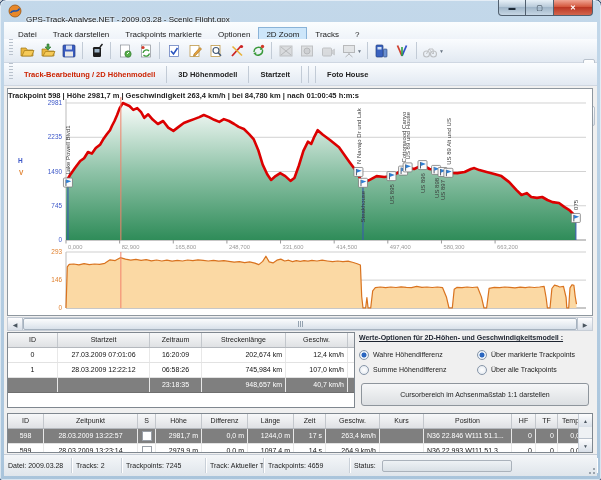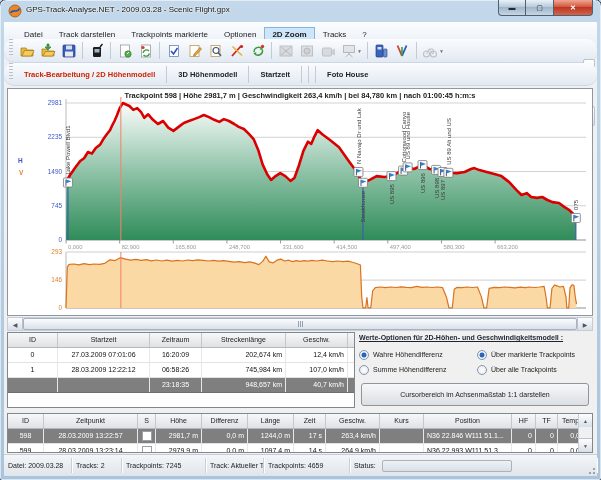--- a/index.html
+++ b/index.html
@@ -1,48 +1,48 @@
 <!DOCTYPE html>
 <html><head>
 <meta charset="utf-8">
 <style>
   html,body{margin:0;padding:0;background:#cfd4d9;font-family:"Liberation Sans",sans-serif;}
   .window{position:relative;width:601px;height:480px;background:linear-gradient(#c3d8ea,#a9c4db);
     border-radius:6px 6px 2px 2px;outline:1px solid #15325b;box-shadow:inset 0 0 0 1px rgba(255,255,255,.55);overflow:hidden;}
   
   .titlebar{position:absolute;left:0;top:0;right:0;height:22px;}
-  .title-text{position:absolute;left:26px;top:5px;font-size:8px;color:#111;text-shadow:0 0 3px #fff,0 0 2px #fff;white-space:nowrap;}
+  .title-text{position:absolute;left:26px;top:15px;font-size:8px;color:#111;text-shadow:0 0 3px #fff,0 0 2px #fff;white-space:nowrap;}
   .app-icon{position:absolute;left:8px;top:4px;width:14px;height:14px;}
   .winbtns{position:absolute;right:8px;top:0;height:15px;display:flex;}
   .wbtn{height:15px;border:1px solid #51606f;border-top:none;background:linear-gradient(#e8f1f8,#b9cbda 45%,#9db3c6 45%,#c6d6e4);
     display:flex;align-items:center;justify-content:center;font-size:7px;color:#1d2b38;}
   .wbtn.min{width:26px;border-radius:0 0 0 4px;}
   .wbtn.max{width:27px;border-left:none;border-right:none;}
   .wbtn.close{width:38px;border-radius:0 0 4px 0;background:linear-gradient(#f0a695,#d4573d 45%,#b93320 45%,#d2654d);color:#fff;font-weight:bold;}
   
   .content{position:absolute;left:4px;right:4px;top:22px;bottom:4px;background:#f0f0f0;}
-  .menubar{position:absolute;left:0;right:0;top:0;height:26px;background:linear-gradient(#fbfdfe,#e9eff7);display:flex;align-items:center;padding-left:12px;border-bottom:1px solid #d8dee6;box-sizing:border-box;}
+  .menubar{position:absolute;left:0;right:0;top:0;height:26px;background:linear-gradient(#fbfdfe,#e9eff7);display:flex;align-items:center;padding-left:6px;border-bottom:1px solid #d8dee6;box-sizing:border-box;}
   .menu-item{font-size:8px;color:#1a1a1a;padding:2px 7px;border:1px solid transparent;white-space:nowrap;}
-  .menu-item.active{background:#cde6fa;border:1px solid #8ab3d8;border-radius:0;font-weight:bold;}
-  .toolbar{position:absolute;left:0;right:0;background:linear-gradient(#fafcfe,#e2e9f2);border-bottom:1px solid #cfd7e2;display:flex;box-sizing:border-box;border-radius:10px;}
+  .menu-item.active{background:#cde6fa;border:1px solid #8ab3d8;border-radius:0;}
+  .toolbar{position:absolute;left:0;right:0;background:linear-gradient(#fafcfe,#e2e9f2);border-bottom:1px solid #cfd7e2;display:flex;box-sizing:border-box;}
   .toolbar1{top:17px;height:24px;padding-left:2px;}
   .toolbar2{top:41px;height:23px;padding-left:2px;}
   .gripper{width:4px;height:16px;margin:0 3px;background:repeating-linear-gradient(#b9c2cd 0 1px,transparent 1px 3px);}
   .tbtn{width:21px;height:21px;display:flex;align-items:center;justify-content:center;border-radius:2px;}
   .tbtn svg{width:16px;height:16px;}
   .tbtn.disabled{opacity:.55;filter:grayscale(1);}
   .tsep{width:1px;height:17px;background:#c2cbd6;margin:0 3px;}
   .ddarrow{font-size:5px;color:#6a7684;margin-left:-2px;margin-right:2px;}
   .overflow-btn{position:absolute;right:2px;width:10px;height:18px;border:1px solid #b9c2cd;border-radius:2px;background:linear-gradient(#fff,#dde4ec);font-size:5px;color:#5a6470;display:flex;align-items:center;justify-content:center;}
   .nav-item{font-size:7.5px;font-weight:bold;color:#222;padding:3px 8px;white-space:nowrap;}
   .nav-item.active{color:#cc2200;}
   .nav-item.disabled{color:#aab0b8;}
   
   .chart-panel{position:absolute;left:3px;top:66px;width:586px;height:228px;background:#fff;border:1px solid #8e979f;box-sizing:border-box;}
-  .chart-header{position:absolute;left:0;right:0;top:2px;text-align:center;font-size:7.5px;font-weight:600;color:#222;}
+  .chart-header{position:absolute;left:0;right:0;top:2px;font-size:7.5px;font-weight:600;color:#222;}
   .chart-svg{position:absolute;left:0;top:0;}
   .hscroll{position:absolute;left:3px;top:295px;width:586px;height:14px;background:#eef1f4;border:1px solid #c6cdd6;box-sizing:border-box;display:flex;}
   .sarrow{width:14px;height:12px;background:linear-gradient(#fdfdfe,#d8dfe8);border-right:1px solid #b9c2cd;font-size:6px;color:#4a5560;display:flex;align-items:center;justify-content:center;}
   .sarrow.right{border-right:none;border-left:1px solid #b9c2cd;}
   .sthumb{flex:1;margin:0;background:linear-gradient(#fbfcfd,#d9e1ea);border:1px solid #a6b2bf;border-radius:2px;display:flex;align-items:center;justify-content:center;gap:1px;}
   .sthumb i{display:block;width:1px;height:6px;background:#94a2b0;}
   
   .grid{position:absolute;background:#fff;border:1px solid #7f878f;box-sizing:border-box;overflow:hidden;font-size:7px;color:#111;}
   .grow{display:flex;height:14px;line-height:14px;border-bottom:1px solid #e2e2e2;}
   .grow.header{background:linear-gradient(#f7f8f9,#dfe1e4);border-bottom:1px solid #b4b8bd;color:#222;}

